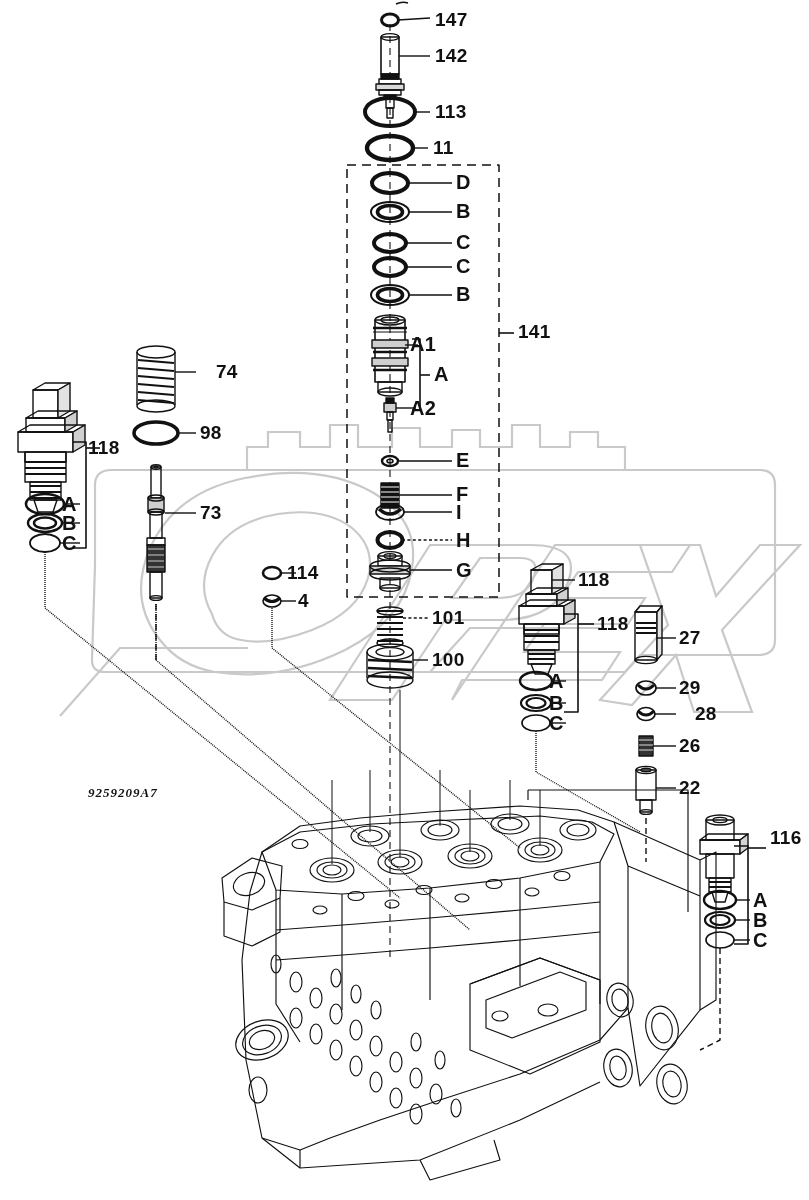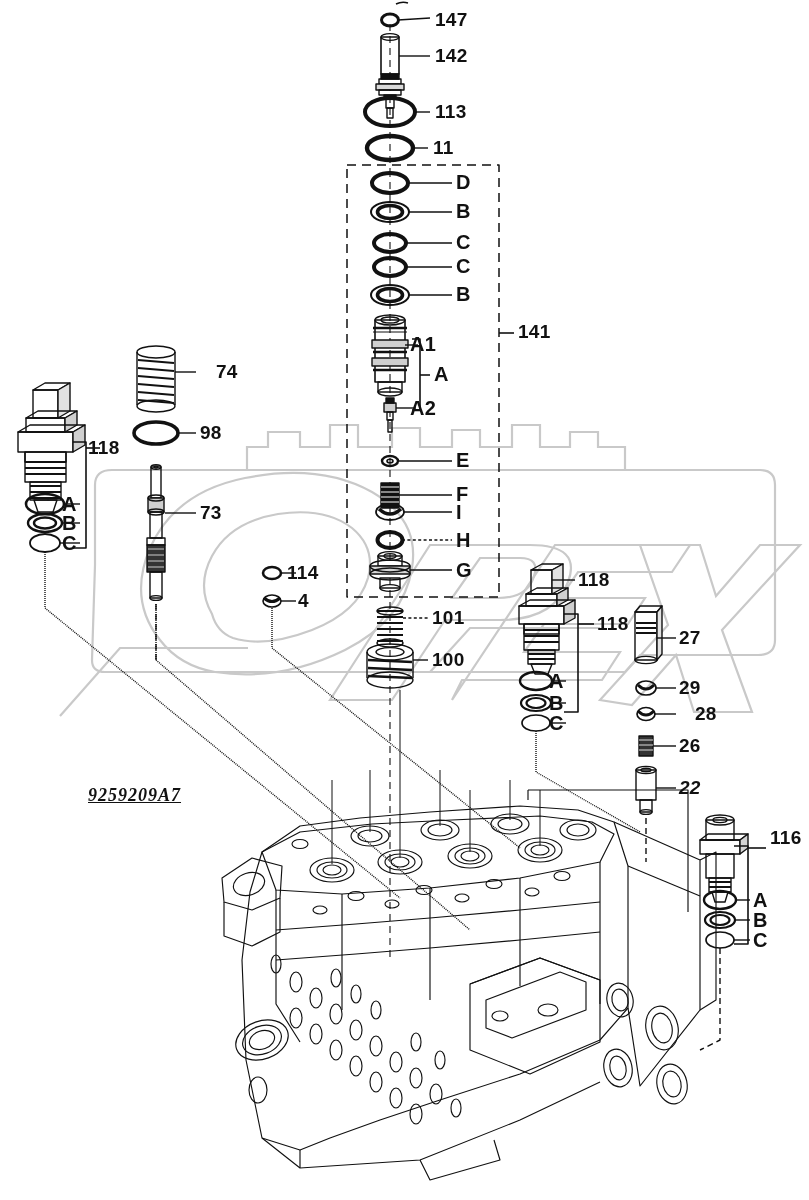--- a/index.html
+++ b/index.html
@@ -5,22 +5,22 @@
   html,body{margin:0;padding:0;background:#ffffff;}
   body{width:809px;height:1200px;position:relative;overflow:hidden;
        font-family:"Liberation Sans",sans-serif;color:#111;}
   #stage{position:absolute;left:0;top:0;width:809px;height:1057px;}
   #stage svg{position:absolute;left:0;top:0;}
   .lbl{position:absolute;font-family:"Liberation Sans",sans-serif;
        font-size:19px;font-weight:700;color:#111;white-space:nowrap;
        letter-spacing:0.3px;line-height:1;}
   .lbl.alpha{font-size:20px;}
   .partnum{position:absolute;font-family:"Liberation Serif",serif;
-           font-style:italic;font-size:18px;font-weight:600;color:#111;
-           letter-spacing:1px;white-space:nowrap;text-decoration:underline;}
+           font-style:italic;font-size:13px;font-weight:600;color:#111;
+           letter-spacing:1px;white-space:nowrap;}
 </style>
 </head>
 <body>
 
 <div id="stage">
 
   <svg width="809" height="1200">
     <g fill="none" stroke="#c9c9c9" stroke-width="2.2">
 
       <path d="M95 565 L95 485 Q95 470 112 470 L760 470 Q775 470 775 485 L775 640
@@ -477,21 +477,21 @@
   <div class="lbl" style="left:578px;top:570px;">118</div>
   <div class="lbl" style="left:597px;top:614px;">118</div>
   <div class="lbl alpha" style="left:549px;top:671px;">A</div>
   <div class="lbl alpha" style="left:549px;top:693px;">B</div>
   <div class="lbl alpha" style="left:549px;top:713px;">C</div>
 
   <div class="lbl" style="left:679px;top:628px;">27</div>
   <div class="lbl" style="left:679px;top:678px;">29</div>
   <div class="lbl" style="left:679px;top:704px;margin-left:16px;">28</div>
   <div class="lbl" style="left:679px;top:736px;">26</div>
-  <div class="lbl" style="left:679px;top:778px;font-style:italic;">22</div>
+  <div class="lbl" style="left:679px;top:778px;">22</div>
 
   <div class="lbl" style="left:770px;top:828px;">116</div>
   <div class="lbl alpha" style="left:753px;top:890px;">A</div>
   <div class="lbl alpha" style="left:753px;top:910px;">B</div>
   <div class="lbl alpha" style="left:753px;top:930px;">C</div>
 
   <div class="partnum" style="left:88px;top:785px;">9259209A7</div>
 
 </div>
 

